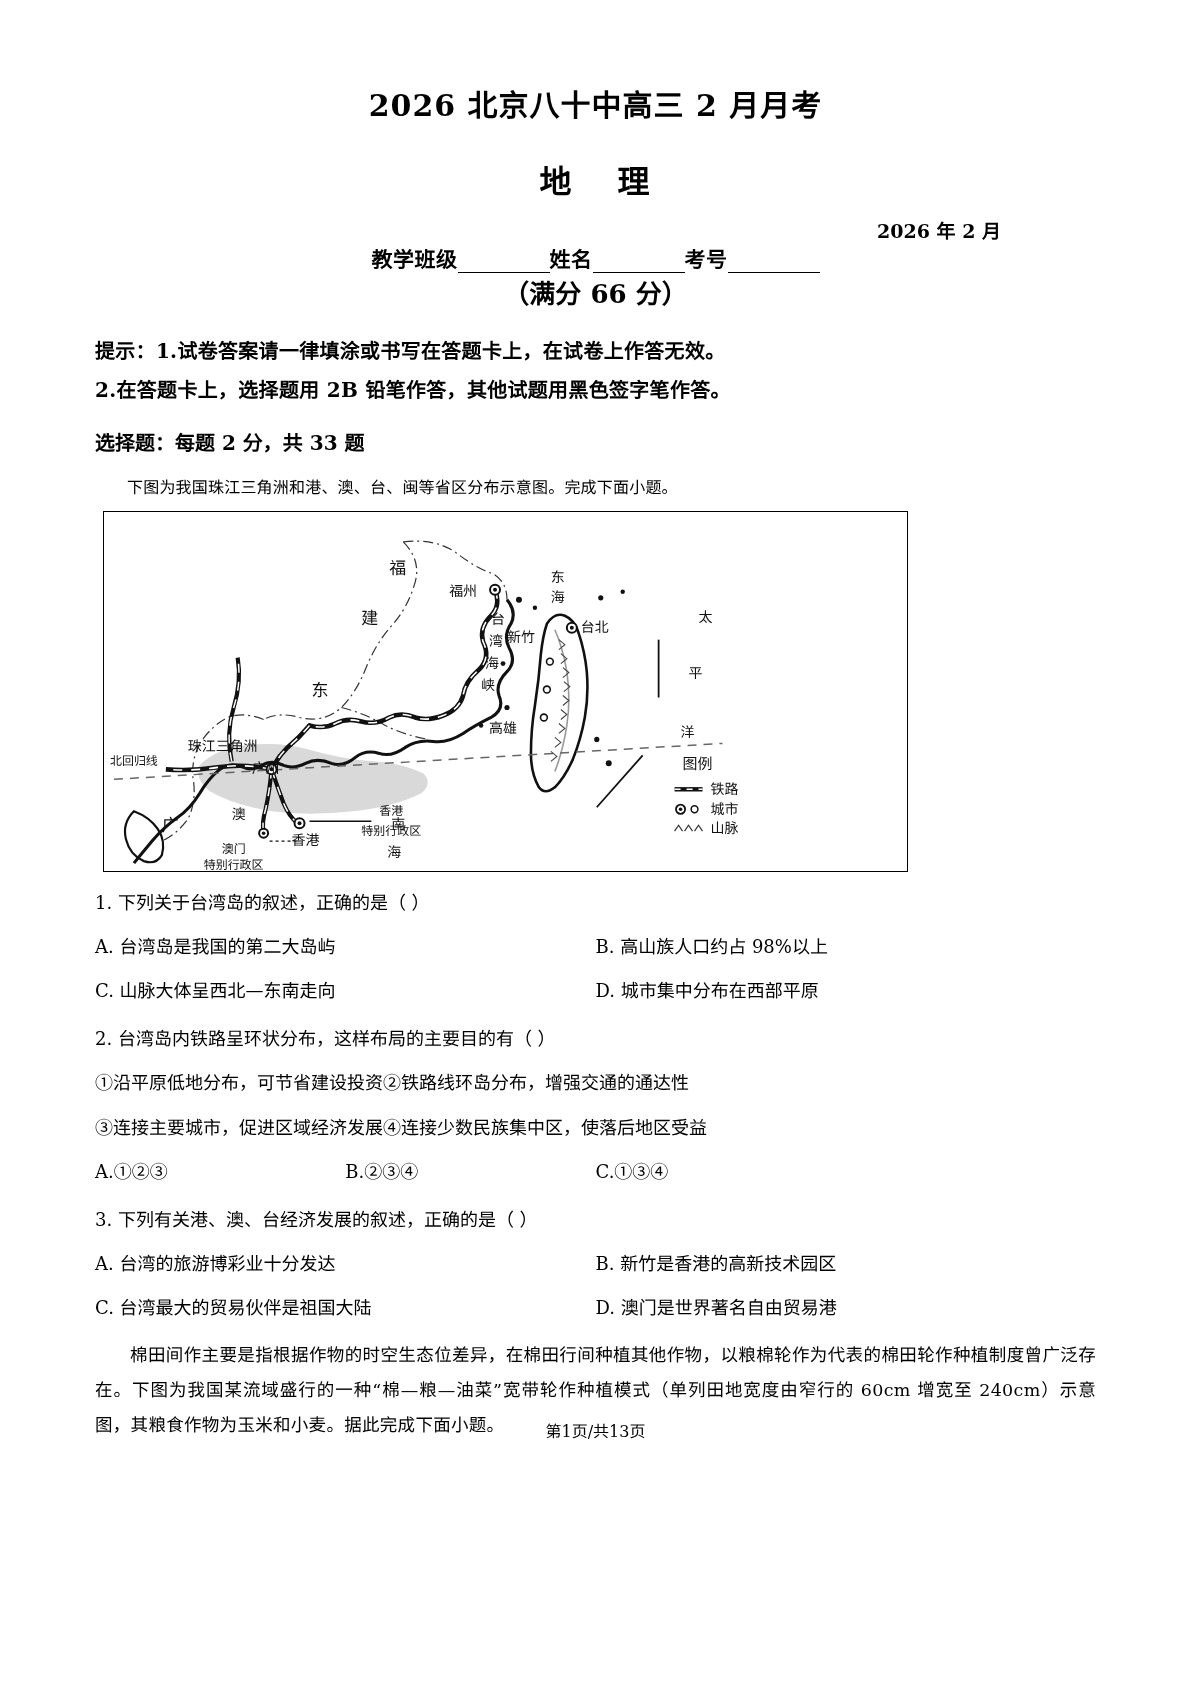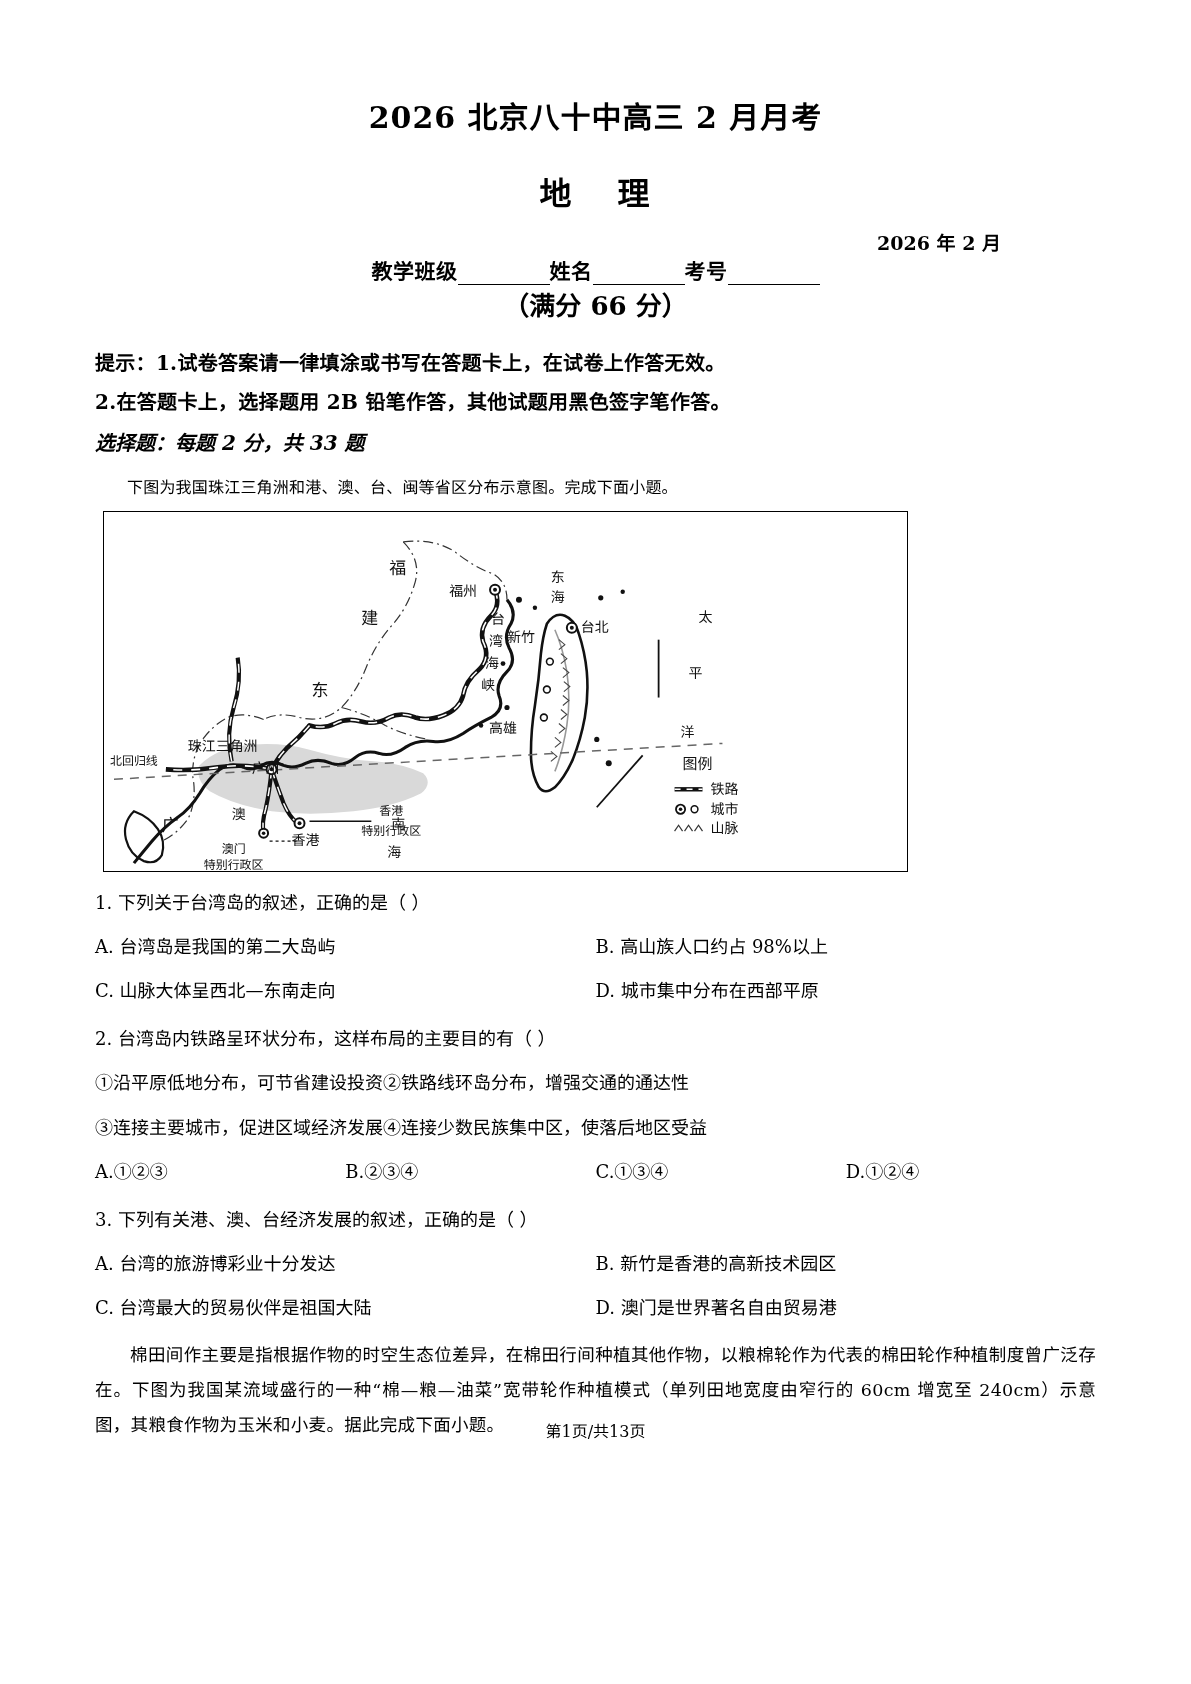--- a/index.html
+++ b/index.html
@@ -15,21 +15,21 @@
     font-family: "DejaVu Serif", "Liberation Serif", serif;
     color: #000000;
     overflow: hidden;
   }
   .page {
     position: absolute;
     left: 0; top: 0;
     width: 1191px;
     height: 1468px;
     box-sizing: border-box;
-    padding: 12px 95px;
+    padding: 0 95px;
   }
 
   
   .doc-title {
     text-align: center;
     font-size: 30px;
     font-weight: bold;
     letter-spacing: 1px;
     margin-top: 88px;
     line-height: 1.2;
@@ -75,22 +75,21 @@
   .note-line {
     font-size: 20px;
     font-weight: bold;
     line-height: 1.95;
     letter-spacing: 0.3px;
   }
   .section-head {
     font-size: 20px;
     font-weight: bold;
     line-height: 1.95;
-    margin-top: 2px;
-    font-style: italic;
+    margin-top: 14px;
   }
 
   
   .intro {
     font-size: 16px;
     line-height: 1.85;
     text-indent: 2em;
     margin-top: 10px;
     letter-spacing: 0.2px;
   }
@@ -366,21 +365,20 @@
     <div class="lab">D. 城市集中分布在西部平原</div>
   </div>
 
   <div class="q-stem">2. 台湾岛内铁路呈环状分布，这样布局的主要目的有（    ）</div>
   <div class="q-sub">①沿平原低地分布，可节省建设投资②铁路线环岛分布，增强交通的通达性</div>
   <div class="q-sub">③连接主要城市，促进区域经济发展④连接少数民族集中区，使落后地区受益</div>
   <div class="opt-row four">
     <div class="lab">A.①②③</div>
     <div class="lab">B.②③④</div>
     <div class="lab">C.①③④</div>
-    <div class="lab">D.①②④</div>
   </div>
 
   <div class="q-stem">3. 下列有关港、澳、台经济发展的叙述，正确的是（    ）</div>
   <div class="opt-row two">
     <div class="lab">A. 台湾的旅游博彩业十分发达</div>
     <div class="lab">B. 新竹是香港的高新技术园区</div>
   </div>
   <div class="opt-row two">
     <div class="lab">C. 台湾最大的贸易伙伴是祖国大陆</div>
     <div class="lab">D. 澳门是世界著名自由贸易港</div>

